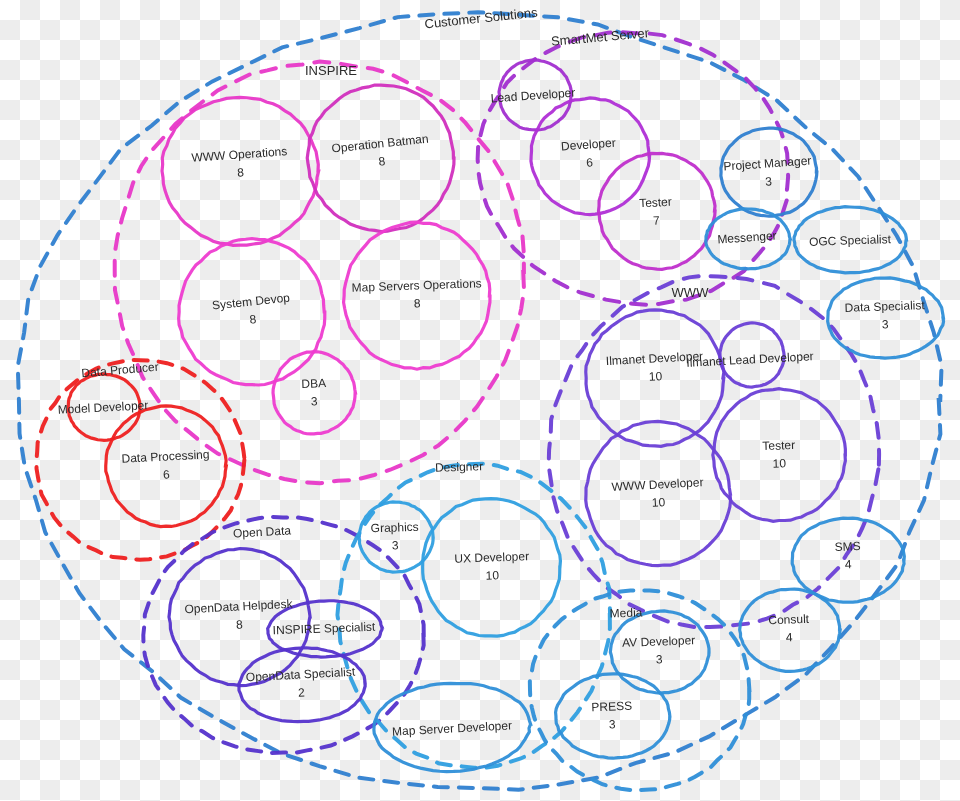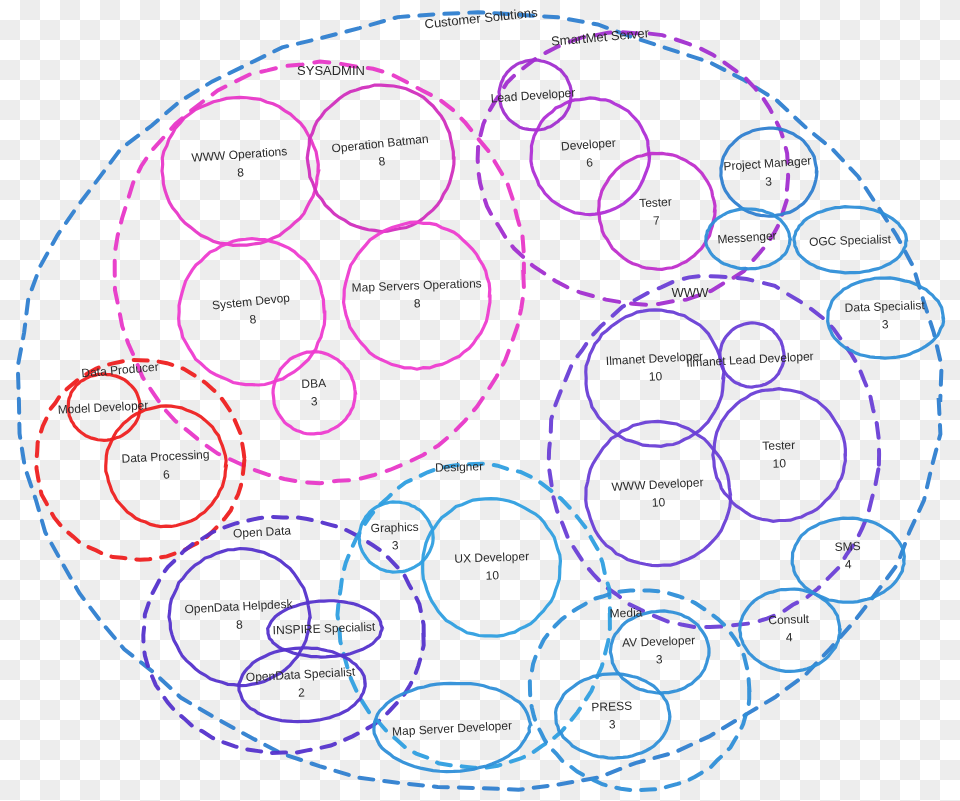--- a/index.html
+++ b/index.html
@@ -90,21 +90,21 @@
         <path d="M 364.88 682.80 Q 365.03 684.42 365.19 686.04 Q 364.71 687.65 364.24 689.26 Q 363.82 690.87 363.39 692.48 Q 362.43 694.02 361.48 695.56 Q 360.83 697.16 360.18 698.77 Q 358.68 700.18 357.18 701.59 Q 355.93 703.07 354.68 704.54 Q 352.95 705.85 351.21 707.15 Q 349.60 708.52 347.98 709.89 Q 345.82 710.97 343.66 712.04 Q 341.52 713.12 339.39 714.20 Q 336.91 714.98 334.43 715.76 Q 332.12 716.69 329.80 717.61 Q 327.19 718.17 324.57 718.73 Q 322.01 719.35 319.45 719.96 Q 316.75 720.27 314.05 720.58 Q 311.38 720.93 308.71 721.29 Q 305.99 721.37 303.27 721.44 Q 300.55 721.58 297.83 721.72 Q 295.13 721.60 292.42 721.47 Q 289.74 721.26 287.05 721.05 Q 284.33 720.83 281.61 720.62 Q 279.07 720.05 276.53 719.48 Q 273.99 718.91 271.44 718.34 Q 269.02 717.60 266.60 716.86 Q 264.41 715.91 262.22 714.97 Q 260.06 713.99 257.90 713.01 Q 256.30 711.70 254.71 710.39 Q 252.55 709.38 250.40 708.36 Q 248.91 707.01 247.41 705.66 Q 246.21 704.22 245.00 702.77 Q 243.79 701.33 242.58 699.89 Q 242.03 698.30 241.48 696.70 Q 240.97 695.13 240.46 693.55 Q 239.73 692.00 239.00 690.45 Q 238.98 688.82 238.97 687.20 Q 238.89 685.58 238.81 683.96 Q 239.59 682.37 240.37 680.79 Q 240.96 679.21 241.54 677.64 Q 242.15 676.06 242.76 674.48 Q 243.80 672.98 244.85 671.47 Q 246.08 670.02 247.32 668.56 Q 248.82 667.19 250.32 665.83 Q 251.56 664.34 252.81 662.86 Q 254.72 661.65 256.62 660.44 Q 258.68 659.33 260.74 658.21 Q 262.92 657.20 265.11 656.19 Q 267.27 655.14 269.42 654.09 Q 271.77 653.20 274.13 652.31 Q 276.66 651.61 279.20 650.92 Q 281.85 650.42 284.49 649.92 Q 287.15 649.46 289.81 649.00 Q 292.51 648.65 295.22 648.30 Q 297.96 648.17 300.71 648.04 Q 303.47 647.91 306.22 647.77 Q 308.92 648.06 311.62 648.35 Q 314.42 648.34 317.21 648.32 Q 319.71 649.01 322.21 649.69 Q 324.75 650.23 327.29 650.76 Q 329.90 651.24 332.51 651.72 Q 334.68 652.68 336.84 653.64 Q 338.92 654.63 341.00 655.62 Q 343.13 656.57 345.26 657.52 Q 347.23 658.59 349.20 659.66 Q 350.69 660.97 352.19 662.28 Q 354.04 663.44 355.89 664.60 Q 356.96 666.07 358.04 667.53 Q 359.42 668.90 360.80 670.27 Q 361.69 671.78 362.57 673.29 Q 363.38 674.82 364.18 676.36 Q 364.42 677.97 364.66 679.58 Q 364.87 681.19 365.07 682.80 Z" fill="none" stroke="#5533cc" stroke-width="3.2" stroke-linecap="round" opacity="0.95"></path>
         <path d="M 433.02 537.00 Q 433.04 538.53 433.06 540.07 Q 432.86 541.59 432.67 543.12 Q 432.27 544.60 431.87 546.09 Q 431.29 547.52 430.70 548.95 Q 430.10 550.36 429.50 551.78 Q 428.67 553.09 427.85 554.39 Q 427.06 555.72 426.27 557.05 Q 425.27 558.24 424.26 559.43 Q 423.19 560.57 422.12 561.71 Q 420.94 562.75 419.76 563.79 Q 418.41 564.62 417.07 565.46 Q 415.71 566.26 414.35 567.07 Q 412.93 567.77 411.51 568.46 Q 410.05 569.10 408.60 569.74 Q 407.10 570.31 405.59 570.87 Q 404.02 571.23 402.45 571.59 Q 400.83 571.66 399.21 571.72 Q 397.61 571.86 396.00 571.99 Q 394.38 572.02 392.76 572.05 Q 391.17 571.76 389.57 571.47 Q 387.96 571.29 386.34 571.11 Q 384.83 570.53 383.32 569.95 Q 381.74 569.54 380.16 569.12 Q 378.85 568.19 377.54 567.25 Q 376.17 566.44 374.81 565.62 Q 373.48 564.76 372.15 563.89 Q 370.88 562.93 369.60 561.97 Q 368.62 560.74 367.64 559.51 Q 366.74 558.25 365.83 556.98 Q 364.98 555.70 364.13 554.41 Q 363.32 553.09 362.51 551.77 Q 361.88 550.37 361.26 548.96 Q 360.74 547.51 360.22 546.07 Q 359.84 544.58 359.46 543.10 Q 359.51 541.56 359.57 540.01 Q 359.24 538.51 358.92 537.00 Q 359.26 535.49 359.61 533.99 Q 359.75 532.48 359.90 530.98 Q 360.26 529.51 360.62 528.03 Q 360.99 526.55 361.35 525.07 Q 361.96 523.66 362.57 522.25 Q 363.44 520.97 364.30 519.69 Q 364.97 518.29 365.63 516.88 Q 366.72 515.75 367.81 514.62 Q 368.74 513.36 369.68 512.10 Q 370.85 511.03 372.02 509.96 Q 373.32 509.05 374.63 508.13 Q 375.98 507.27 377.33 506.42 Q 378.83 505.81 380.32 505.20 Q 381.82 504.61 383.31 504.01 Q 384.85 503.54 386.39 503.08 Q 387.96 502.66 389.52 502.24 Q 391.14 502.06 392.75 501.88 Q 394.38 501.99 396.00 502.11 Q 397.61 502.15 399.22 502.20 Q 400.80 502.49 402.38 502.79 Q 403.97 503.01 405.57 503.23 Q 407.11 503.67 408.66 504.11 Q 410.05 504.90 411.44 505.68 Q 412.99 506.16 414.53 506.63 Q 415.75 507.65 416.97 508.67 Q 418.39 509.41 419.82 510.15 Q 420.95 511.24 422.09 512.32 Q 423.06 513.54 424.04 514.75 Q 425.01 515.94 425.98 517.14 Q 426.89 518.39 427.79 519.64 Q 428.53 520.98 429.27 522.32 Q 429.89 523.72 430.52 525.12 Q 431.32 526.48 432.12 527.84 Q 432.32 529.38 432.52 530.91 Q 432.66 532.43 432.81 533.95 Q 432.97 535.48 433.12 537.00 Z" fill="none" stroke="#2f9fe0" stroke-width="3.2" stroke-linecap="round" opacity="0.95"></path>
         <path d="M 559.79 567.00 Q 559.76 570.01 559.72 573.01 Q 559.56 576.04 559.40 579.06 Q 558.46 581.94 557.52 584.82 Q 556.47 587.64 555.43 590.45 Q 554.57 593.34 553.70 596.24 Q 552.33 598.93 550.96 601.62 Q 548.94 603.89 546.92 606.16 Q 545.18 608.58 543.43 610.99 Q 541.30 613.08 539.17 615.17 Q 537.19 617.43 535.21 619.69 Q 532.93 621.66 530.65 623.63 Q 527.98 625.03 525.31 626.44 Q 522.57 627.63 519.83 628.82 Q 517.26 630.47 514.70 632.13 Q 511.75 632.77 508.80 633.42 Q 505.93 634.41 503.06 635.39 Q 500.05 635.73 497.04 636.08 Q 494.02 635.98 491.00 635.87 Q 487.99 635.86 484.98 635.85 Q 481.95 635.68 478.92 635.51 Q 475.99 634.72 473.07 633.93 Q 470.06 633.37 467.05 632.81 Q 464.42 631.22 461.79 629.64 Q 459.10 628.27 456.42 626.90 Q 453.94 625.19 451.46 623.47 Q 448.82 621.94 446.18 620.41 Q 444.17 618.13 442.15 615.85 Q 440.18 613.57 438.21 611.30 Q 436.62 608.74 435.03 606.19 Q 433.37 603.71 431.71 601.23 Q 430.46 598.52 429.21 595.81 Q 428.10 593.06 426.99 590.30 Q 426.15 587.45 425.31 584.60 Q 424.34 581.76 423.37 578.92 Q 423.06 575.95 422.75 572.97 Q 422.70 569.99 422.64 567.00 Q 422.71 564.02 422.78 561.03 Q 423.01 558.04 423.25 555.05 Q 423.92 552.13 424.59 549.21 Q 425.24 546.25 425.89 543.30 Q 427.02 540.50 428.14 537.69 Q 429.46 534.96 430.79 532.24 Q 432.66 529.85 434.54 527.46 Q 436.23 524.96 437.92 522.46 Q 439.79 520.06 441.66 517.66 Q 444.15 515.90 446.65 514.14 Q 449.05 512.33 451.45 510.52 Q 453.75 508.49 456.04 506.45 Q 459.00 505.59 461.96 504.73 Q 464.71 503.52 467.45 502.31 Q 470.27 501.21 473.08 500.11 Q 476.08 499.75 479.08 499.38 Q 482.06 499.13 485.04 498.87 Q 488.02 498.70 491.00 498.53 Q 493.98 498.74 496.95 498.94 Q 499.91 499.34 502.86 499.75 Q 505.76 500.40 508.67 501.05 Q 511.53 501.90 514.39 502.75 Q 517.06 504.07 519.73 505.40 Q 522.38 506.73 525.02 508.07 Q 527.56 509.62 530.10 511.16 Q 532.79 512.58 535.48 513.99 Q 537.82 515.92 540.16 517.84 Q 542.14 520.13 544.13 522.42 Q 545.68 525.02 547.23 527.63 Q 549.12 529.99 551.02 532.35 Q 552.64 534.92 554.26 537.50 Q 555.10 540.43 555.93 543.37 Q 556.78 546.26 557.63 549.15 Q 558.71 552.01 559.79 554.87 Q 560.11 557.90 560.43 560.93 Q 560.19 563.96 559.96 567.00 Z" fill="none" stroke="#2f9fe0" stroke-width="3.2" stroke-linecap="round" opacity="0.95"></path>
         <path d="M 530.47 724.26 Q 529.75 726.18 529.02 728.11 Q 529.20 730.04 529.38 731.98 Q 528.21 733.83 527.04 735.68 Q 526.03 737.51 525.02 739.35 Q 523.81 741.16 522.60 742.96 Q 521.37 744.78 520.15 746.59 Q 518.53 748.32 516.91 750.05 Q 514.56 751.51 512.21 752.97 Q 510.20 754.56 508.18 756.16 Q 505.74 757.55 503.31 758.95 Q 500.61 760.18 497.91 761.42 Q 495.15 762.61 492.39 763.79 Q 489.48 764.88 486.58 765.97 Q 483.31 766.64 480.05 767.31 Q 476.96 768.25 473.88 769.20 Q 470.53 769.71 467.18 770.22 Q 463.80 770.66 460.42 771.10 Q 456.99 771.29 453.55 771.47 Q 450.11 771.52 446.67 771.56 Q 443.26 771.41 439.84 771.27 Q 436.46 770.98 433.09 770.69 Q 429.88 770.06 426.67 769.43 Q 423.51 768.78 420.35 768.13 Q 417.31 767.33 414.28 766.52 Q 411.50 765.48 408.72 764.43 Q 405.95 763.39 403.19 762.35 Q 400.78 761.06 398.38 759.77 Q 395.90 758.52 393.43 757.27 Q 391.64 755.68 389.85 754.09 Q 387.79 752.63 385.74 751.17 Q 383.88 749.61 382.01 748.05 Q 380.70 746.31 379.39 744.57 Q 378.47 742.75 377.56 740.93 Q 376.78 739.09 376.01 737.25 Q 375.13 735.41 374.25 733.56 Q 374.07 731.65 373.89 729.73 Q 373.99 727.80 374.09 725.88 Q 374.31 723.95 374.52 722.02 Q 375.26 720.11 376.00 718.21 Q 376.70 716.30 377.40 714.38 Q 378.64 712.54 379.88 710.70 Q 381.64 708.99 383.40 707.28 Q 385.02 705.53 386.65 703.79 Q 388.72 702.19 390.79 700.60 Q 392.99 699.06 395.19 697.52 Q 397.86 696.23 400.52 694.94 Q 403.19 693.67 405.85 692.41 Q 408.88 691.44 411.91 690.47 Q 414.73 689.32 417.55 688.17 Q 420.86 687.59 424.18 687.01 Q 427.23 686.06 430.28 685.12 Q 433.62 684.64 436.95 684.16 Q 440.33 683.90 443.72 683.65 Q 447.10 683.54 450.48 683.43 Q 453.84 683.49 457.19 683.56 Q 460.56 683.56 463.93 683.57 Q 467.34 683.62 470.76 683.67 Q 474.06 684.09 477.36 684.51 Q 480.56 685.12 483.75 685.74 Q 486.57 686.78 489.40 687.82 Q 492.63 688.44 495.87 689.06 Q 498.57 690.19 501.27 691.32 Q 503.68 692.64 506.09 693.95 Q 508.49 695.26 510.89 696.57 Q 512.88 698.08 514.87 699.59 Q 517.25 700.96 519.64 702.33 Q 521.13 704.05 522.61 705.76 Q 523.84 707.54 525.07 709.32 Q 526.03 711.15 526.98 712.97 Q 527.69 714.84 528.40 716.70 Q 528.89 718.58 529.37 720.47 Q 530.00 722.36 530.63 724.25 Z" fill="none" stroke="#2f8fd8" stroke-width="3.2" stroke-linecap="round" opacity="0.95"></path>
         <path d="M 708.93 652.00 Q 708.87 653.79 708.82 655.57 Q 708.23 657.30 707.64 659.03 Q 707.22 660.76 706.80 662.49 Q 706.21 664.19 705.63 665.90 Q 705.05 667.62 704.47 669.35 Q 703.42 670.91 702.38 672.47 Q 701.33 674.03 700.27 675.60 Q 698.85 676.93 697.42 678.27 Q 696.00 679.60 694.58 680.93 Q 693.14 682.28 691.71 683.62 Q 689.86 684.55 688.02 685.48 Q 686.37 686.66 684.73 687.83 Q 682.78 688.61 680.83 689.38 Q 678.85 690.08 676.87 690.77 Q 674.79 691.23 672.71 691.68 Q 670.63 692.15 668.56 692.63 Q 666.41 692.65 664.25 692.67 Q 662.13 692.85 660.00 693.03 Q 657.87 692.90 655.74 692.77 Q 653.65 692.40 651.57 692.02 Q 649.46 691.76 647.35 691.50 Q 645.37 690.83 643.40 690.17 Q 641.31 689.72 639.23 689.28 Q 637.34 688.42 635.46 687.57 Q 633.75 686.49 632.04 685.41 Q 630.47 684.21 628.89 683.02 Q 627.33 681.83 625.78 680.64 Q 624.10 679.51 622.42 678.38 Q 621.36 676.82 620.29 675.26 Q 618.94 673.87 617.60 672.48 Q 616.61 670.90 615.63 669.31 Q 614.87 667.64 614.12 665.97 Q 613.25 664.33 612.38 662.68 Q 612.20 660.88 612.02 659.08 Q 611.70 657.32 611.37 655.56 Q 610.86 653.78 610.36 652.00 Q 610.55 650.20 610.75 648.39 Q 610.97 646.60 611.19 644.80 Q 611.76 643.05 612.32 641.31 Q 612.83 639.55 613.35 637.79 Q 614.20 636.13 615.04 634.46 Q 616.39 633.02 617.73 631.58 Q 618.87 630.07 620.00 628.56 Q 621.09 627.00 622.18 625.45 Q 623.66 624.14 625.14 622.83 Q 626.74 621.63 628.35 620.44 Q 630.27 619.61 632.20 618.78 Q 633.92 617.74 635.64 616.70 Q 637.52 615.87 639.41 615.05 Q 641.45 614.54 643.49 614.04 Q 645.48 613.46 647.47 612.87 Q 649.51 612.40 651.55 611.93 Q 653.67 611.81 655.79 611.70 Q 657.89 611.45 660.00 611.20 Q 662.15 611.05 664.30 610.90 Q 666.40 611.27 668.50 611.64 Q 670.62 611.95 672.73 612.25 Q 674.79 612.76 676.84 613.28 Q 678.89 613.86 680.94 614.43 Q 682.72 615.46 684.51 616.48 Q 686.47 617.26 688.43 618.03 Q 690.08 619.19 691.74 620.35 Q 693.34 621.56 694.94 622.77 Q 696.49 624.03 698.03 625.30 Q 699.01 626.93 699.99 628.57 Q 701.19 630.05 702.38 631.53 Q 703.40 633.10 704.42 634.67 Q 705.31 636.30 706.20 637.93 Q 706.73 639.67 707.26 641.40 Q 707.77 643.14 708.27 644.88 Q 708.61 646.65 708.94 648.42 Q 708.97 650.21 709.01 652.00 Z" fill="none" stroke="#2f8fd8" stroke-width="3.2" stroke-linecap="round" opacity="0.95"></path>
         <path d="M 669.73 716.00 Q 669.69 717.83 669.66 719.65 Q 669.23 721.45 668.80 723.25 Q 668.20 725.02 667.61 726.78 Q 667.01 728.55 666.41 730.32 Q 665.50 732.02 664.58 733.72 Q 663.53 735.39 662.47 737.05 Q 661.22 738.64 659.96 740.23 Q 658.35 741.64 656.75 743.05 Q 655.28 744.56 653.82 746.08 Q 651.92 747.29 650.02 748.51 Q 648.00 749.61 645.99 750.72 Q 643.91 751.75 641.83 752.79 Q 639.45 753.41 637.07 754.03 Q 634.87 754.93 632.67 755.83 Q 630.26 756.31 627.84 756.80 Q 625.36 757.05 622.88 757.31 Q 620.41 757.43 617.93 757.55 Q 615.47 757.89 613.00 758.22 Q 610.51 758.05 608.03 757.88 Q 605.62 757.40 603.21 756.91 Q 600.71 756.79 598.21 756.66 Q 595.88 756.03 593.54 755.39 Q 591.36 754.52 589.17 753.66 Q 587.00 752.80 584.83 751.95 Q 582.59 751.16 580.34 750.36 Q 578.32 749.29 576.30 748.22 Q 574.36 747.06 572.42 745.90 Q 571.06 744.34 569.69 742.78 Q 568.10 741.38 566.51 739.99 Q 564.86 738.59 563.21 737.18 Q 562.27 735.47 561.34 733.75 Q 560.05 732.15 558.75 730.55 Q 558.38 728.70 558.00 726.86 Q 557.14 725.11 556.29 723.37 Q 556.15 721.52 556.01 719.67 Q 555.97 717.84 555.93 716.00 Q 555.76 714.15 555.60 712.30 Q 555.92 710.46 556.23 708.62 Q 556.94 706.85 557.66 705.07 Q 558.76 703.41 559.86 701.75 Q 560.84 700.08 561.81 698.41 Q 562.66 696.68 563.52 694.95 Q 564.92 693.43 566.31 691.91 Q 568.07 690.61 569.83 689.31 Q 571.56 688.02 573.29 686.74 Q 575.00 685.43 576.70 684.12 Q 578.56 682.92 580.42 681.71 Q 582.48 680.69 584.53 679.67 Q 586.83 678.97 589.12 678.27 Q 591.27 677.31 593.42 676.36 Q 595.86 675.96 598.29 675.56 Q 600.66 674.94 603.02 674.31 Q 605.53 674.23 608.03 674.15 Q 610.52 674.02 613.00 673.90 Q 615.51 673.82 618.02 673.75 Q 620.49 674.05 622.97 674.35 Q 625.38 674.84 627.79 675.33 Q 630.16 675.90 632.53 676.47 Q 634.95 676.98 637.37 677.50 Q 639.47 678.52 641.57 679.54 Q 643.76 680.43 645.95 681.33 Q 647.85 682.53 649.75 683.73 Q 651.73 684.87 653.71 686.01 Q 655.20 687.49 656.70 688.98 Q 657.97 690.56 659.23 692.15 Q 660.77 693.59 662.31 695.02 Q 663.23 696.72 664.16 698.42 Q 665.40 700.02 666.65 701.61 Q 667.28 703.39 667.91 705.16 Q 668.15 706.98 668.39 708.80 Q 668.89 710.58 669.39 712.36 Q 669.60 714.18 669.81 716.00 Z" fill="none" stroke="#2f8fd8" stroke-width="3.2" stroke-linecap="round" opacity="0.95"></path>
       </g>
   </svg>
   <div id="labels">
       <div class="grouplbl" style="left: 481px; top: 18px; font-size: 13px; transform: translate(-50%, -50%) rotate(-6deg);">Customer Solutions</div>
-      <div class="grouplbl" style="left: 331px; top: 70px; font-size: 13px; transform: translate(-50%, -50%) rotate(0deg);">SYSADMIN</div>
+      <div class="grouplbl" style="left: 331px; top: 70px; font-size: 13px; transform: translate(-50%, -50%) rotate(0deg);">INSPIRE</div>
       <div class="grouplbl" style="left: 600px; top: 37px; font-size: 13px; transform: translate(-50%, -50%) rotate(-5deg);">SmartMet Server</div>
       <div class="grouplbl" style="left: 690px; top: 292px; font-size: 13px; transform: translate(-50%, -50%) rotate(0deg); text-align: center;">WWW</div>
       <div class="grouplbl" style="left: 120px; top: 370px; font-size: 12px; transform: translate(-50%, -50%) rotate(-5deg);">Data Producer</div>
       <div class="grouplbl" style="left: 262px; top: 532px; font-size: 12px; transform: translate(-50%, -50%) rotate(-3deg);">Open Data</div>
       <div class="grouplbl" style="left: 459px; top: 467px; font-size: 12px; transform: translate(-50%, -50%) rotate(-2deg);">Designer</div>
       <div class="grouplbl" style="left: 626px; top: 613px; font-size: 12px; transform: translate(-50%, -50%) rotate(-2deg);">Media</div>
       <div class="lbl" style="left: 240px; top: 164px; font-size: 12px; transform: translate(-50%, -50%) rotate(-4deg);">
         <span class="nm">WWW Operations</span>
         <span class="ct">8</span>
       </div>

